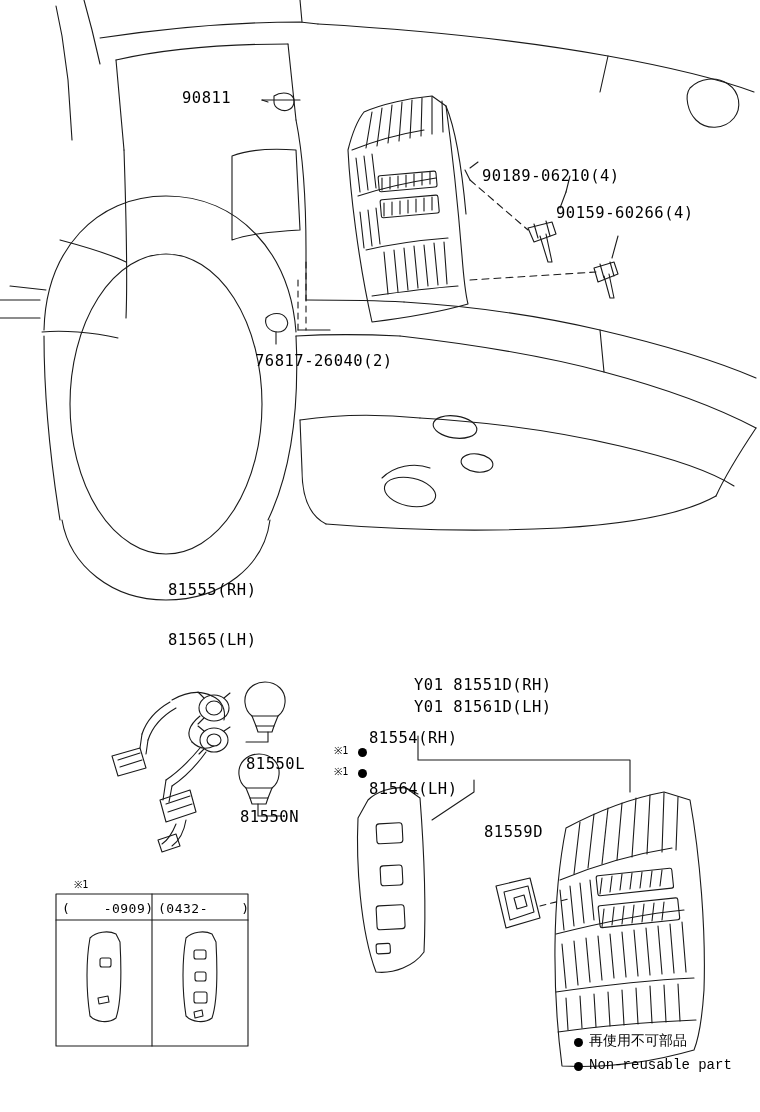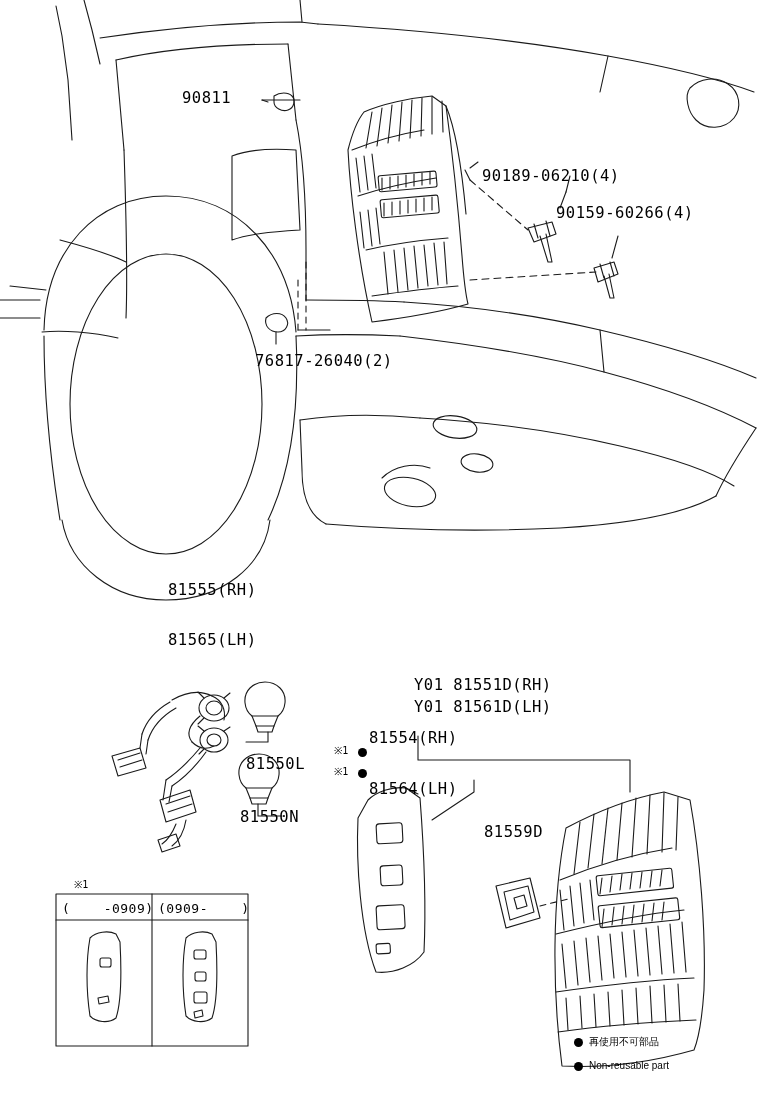--- a/index.html
+++ b/index.html
@@ -35,22 +35,22 @@
     white-space: pre;
     color: #000;
     line-height: 19px;
   }
   .lbl.tiny {
     font-size: 10px;
     line-height: 13px;
     letter-spacing: 0;
   }
   .lbl.jp {
-    font-family: Liberation Sans, sans-serif;
-    font-size: 10px;
+    font-family: Liberation Mono, monospace;
+    font-size: 14px;
     letter-spacing: 0;
   }
   .lbl.code {
     font-size: 13px;
     letter-spacing: 0.5px;
   }
   .bullet {
     position: absolute;
     width: 9px;
     height: 9px;
@@ -336,21 +336,21 @@
   <div class="lbl" style="left:369px; top:729px;text-align:right;">81554(RH)</div>
 
   <div class="lbl tiny" style="left:334px; top:765px;">※1</div>
   <div class="bullet" style="left:358px; top:769px;"></div>
   <div class="lbl" style="left:369px; top:764px;margin-top:16px;">81564(LH)</div>
 
   <div class="lbl" style="left:484px; top:823px;">81559D</div>
 
   <div class="lbl tiny" style="left:74px; top:878px;">※1</div>
   <div class="lbl code" style="left:62px; top:899px;">(    -0909)</div>
-  <div class="lbl code" style="left:158px; top:899px;">(0909-    )</div>
+  <div class="lbl code" style="left:158px; top:899px;">(0432-    )</div>
 
   <div class="bullet" style="left:574px; top:1038px;"></div>
   <div class="lbl jp" style="left:589px; top:1032px;">再使用不可部品</div>
 
   <div class="bullet" style="left:574px; top:1062px;"></div>
   <div class="lbl jp" style="left:589px; top:1056px;">Non-reusable part</div>
 
   <div class="lbl code" style="left:690px; top:1088px;margin-top:33px;">814293E</div>
 
 </div>

